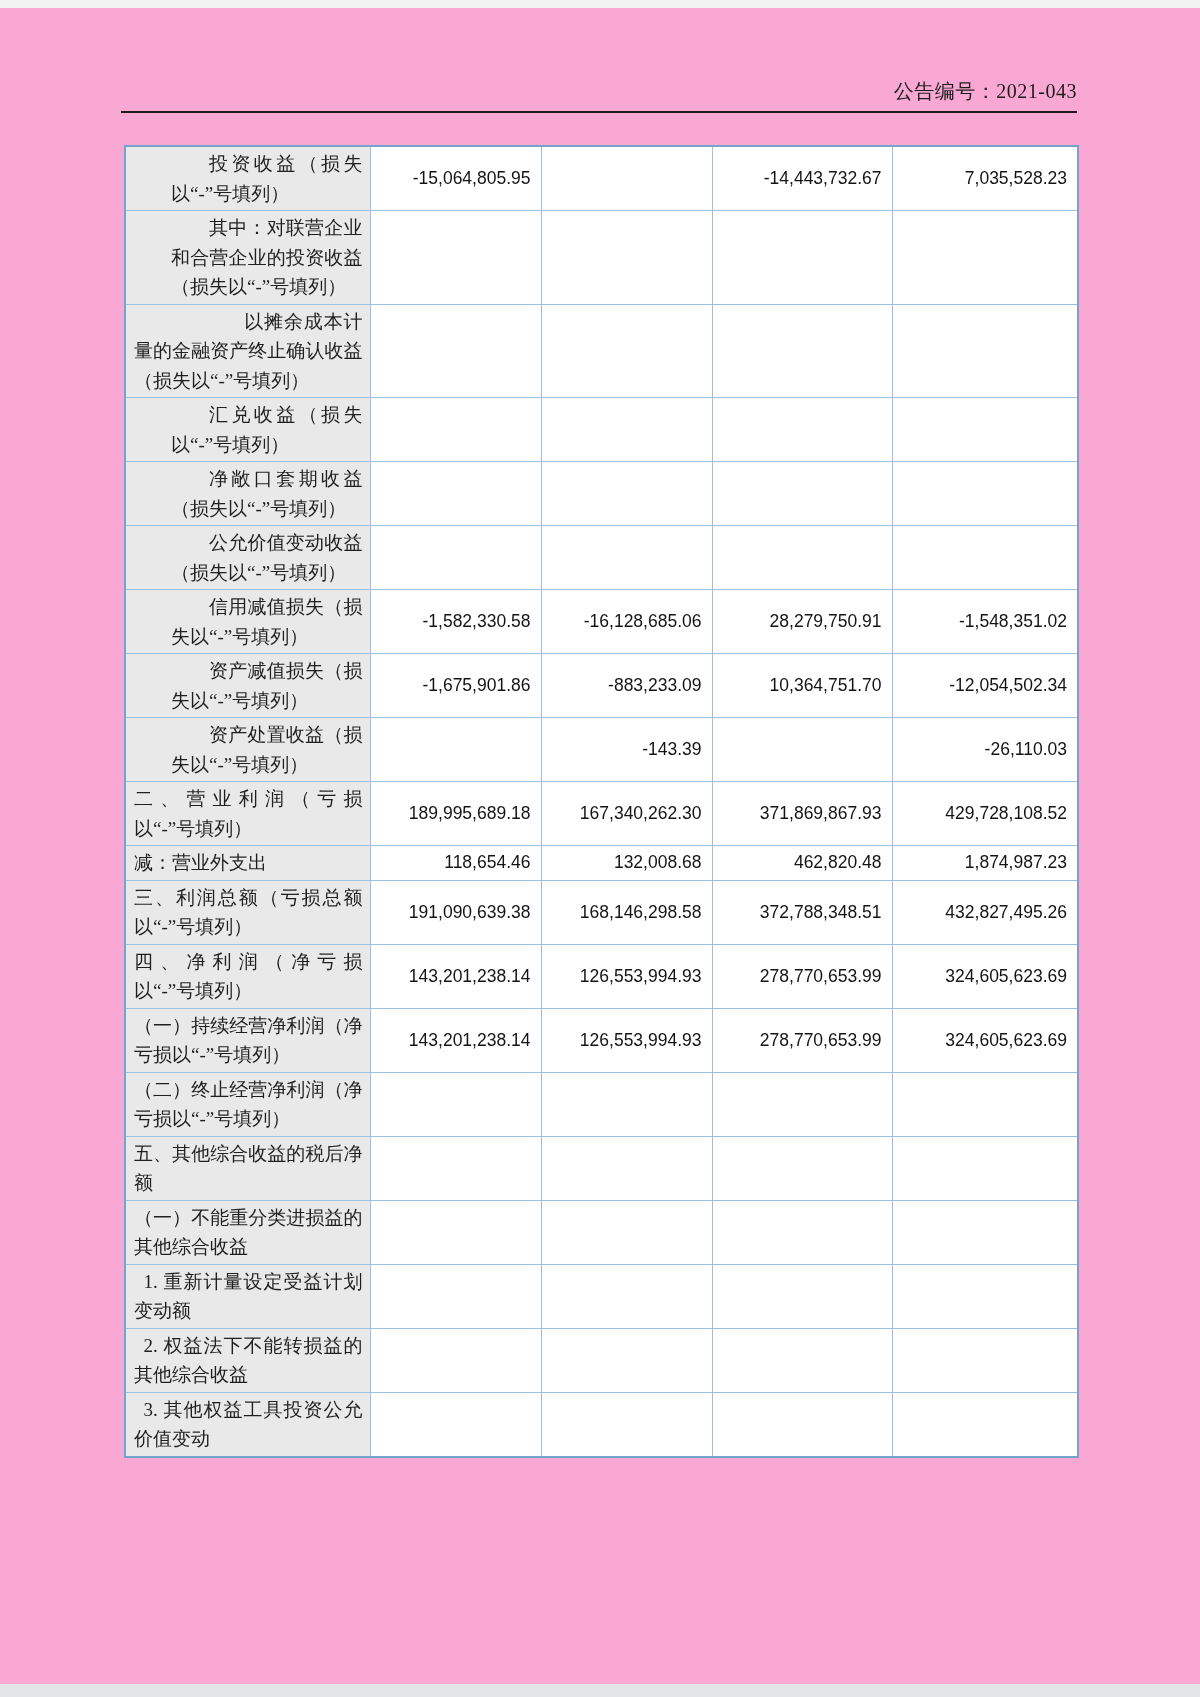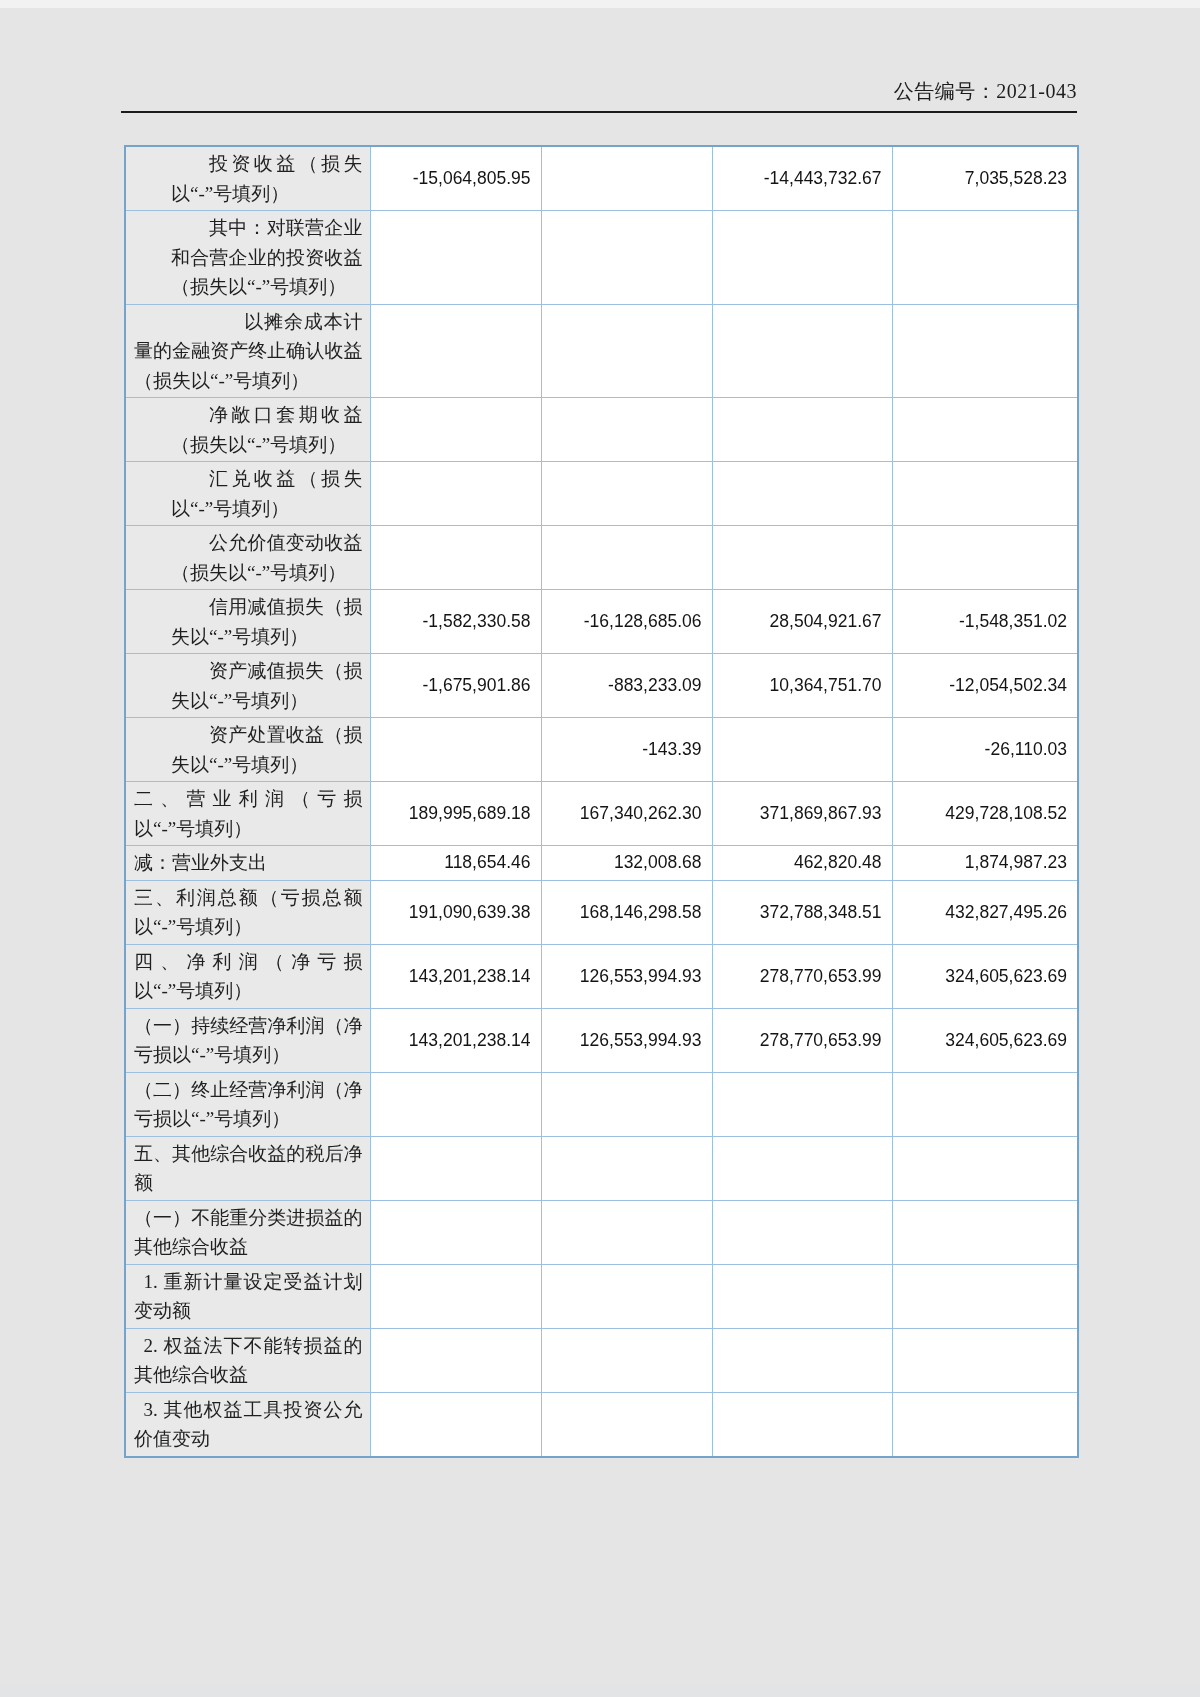--- a/index.html
+++ b/index.html
@@ -5,21 +5,21 @@
   html, body {
     margin: 0;
     padding: 0;
     background: #ffffff;
     font-family: "Liberation Serif", "DejaVu Serif", serif;
   }
   .page {
     position: relative;
     width: 1200px;
     height: 1697px;
-    background: #e5e5e5;
+    background: #f9a8d4;
     overflow: hidden;
   }
   
   .edge-top {
     position: absolute;
     left: 0; top: 0;
     width: 100%; height: 8px;
     background: #f2f2f2;
   }
   .edge-bottom {
@@ -125,45 +125,45 @@
           <td class="num"></td>
         </tr>
         <tr>
           <td class="lbl i6">以摊余成本计量的金融资产终止确认收益（损失以“-”号填列）</td>
           <td class="num"></td>
           <td class="num"></td>
           <td class="num"></td>
           <td class="num"></td>
         </tr>
         <tr>
+          <td class="lbl i2">汇兑收益（损失以“-”号填列）</td>
+          <td class="num"></td>
+          <td class="num"></td>
+          <td class="num"></td>
+          <td class="num"></td>
+        </tr>
+        <tr>
           <td class="lbl i2">净敞口套期收益（损失以“-”号填列）</td>
-          <td class="num"></td>
-          <td class="num"></td>
-          <td class="num"></td>
-          <td class="num"></td>
-        </tr>
-        <tr>
-          <td class="lbl i2">汇兑收益（损失以“-”号填列）</td>
           <td class="num"></td>
           <td class="num"></td>
           <td class="num"></td>
           <td class="num"></td>
         </tr>
         <tr>
           <td class="lbl i2">公允价值变动收益（损失以“-”号填列）</td>
           <td class="num"></td>
           <td class="num"></td>
           <td class="num"></td>
           <td class="num"></td>
         </tr>
         <tr>
           <td class="lbl i2">信用减值损失（损失以“-”号填列）</td>
           <td class="num">-1,582,330.58</td>
           <td class="num">-16,128,685.06</td>
-          <td class="num">28,504,921.67</td>
+          <td class="num">28,279,750.91</td>
           <td class="num">-1,548,351.02</td>
         </tr>
         <tr>
           <td class="lbl i2">资产减值损失（损失以“-”号填列）</td>
           <td class="num">-1,675,901.86</td>
           <td class="num">-883,233.09</td>
           <td class="num">10,364,751.70</td>
           <td class="num">-12,054,502.34</td>
         </tr>
         <tr>

